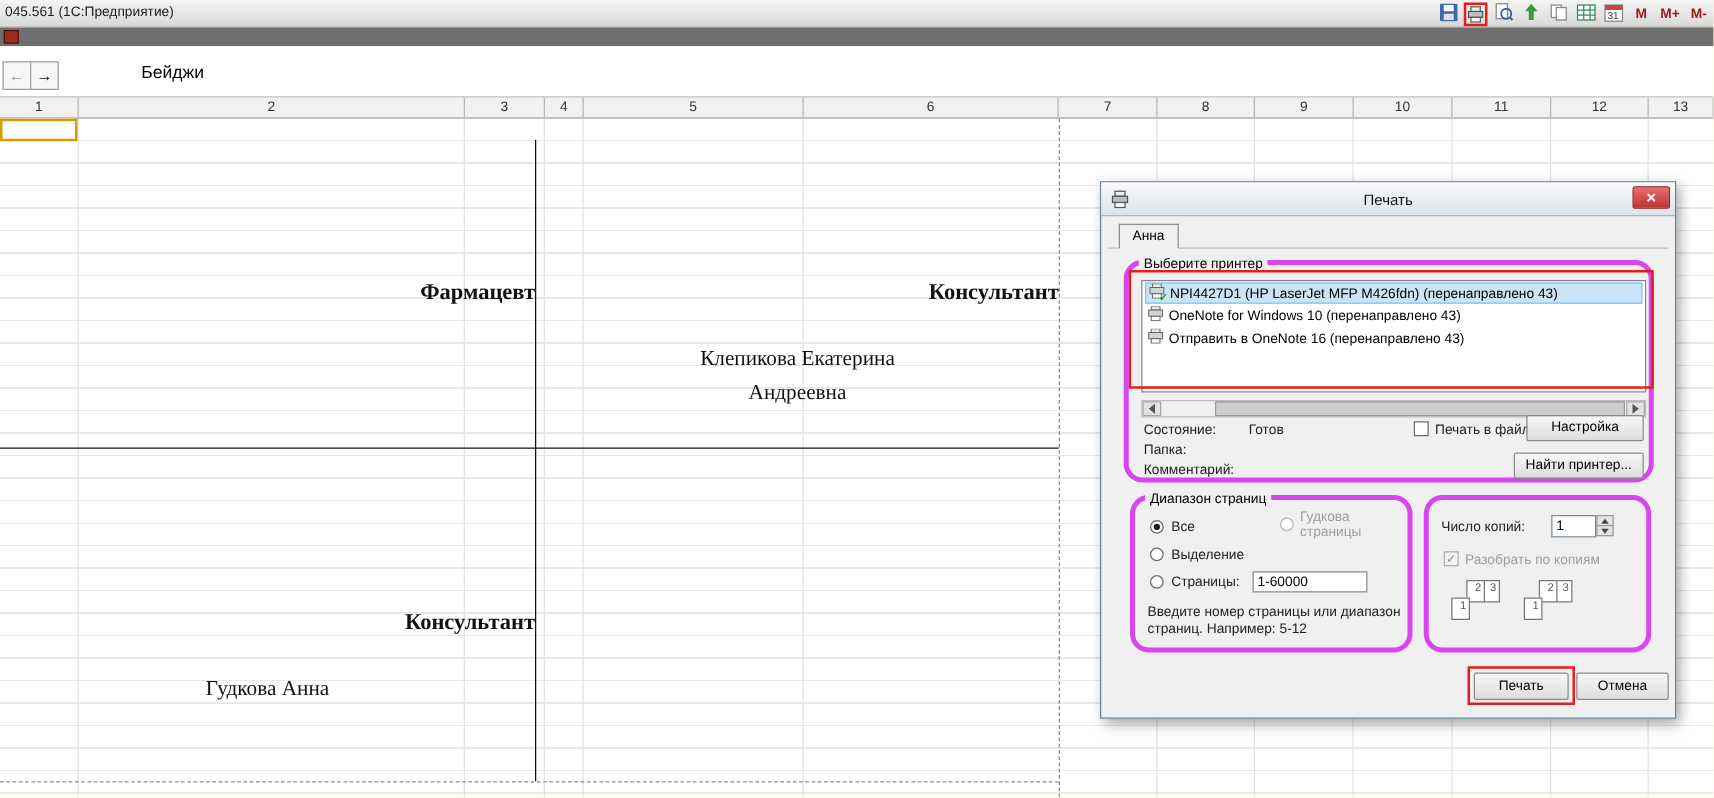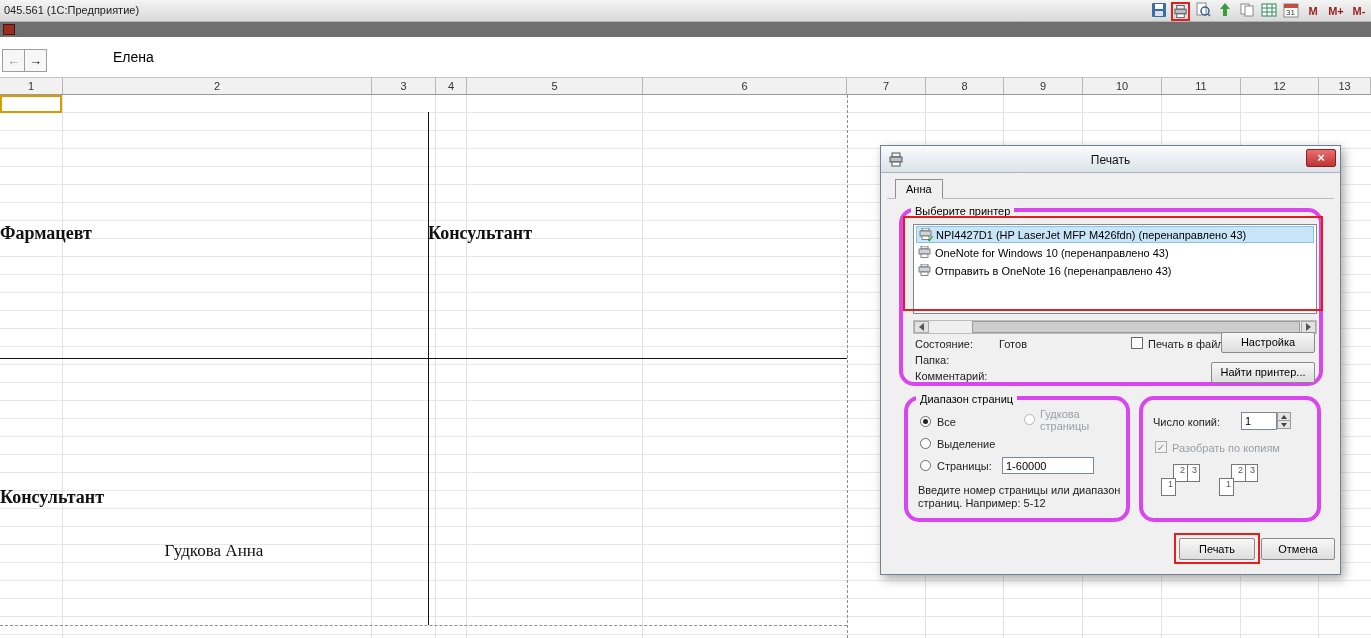--- a/index.html
+++ b/index.html
@@ -38,21 +38,21 @@
   
   .sheet { position: absolute; left: 0; top: 95px; width: 1371px; height: 543px;
     background: repeating-linear-gradient(to bottom, #ffffff 0 17px, #e8e8e8 17px 18px); }
   .vg { position: absolute; top: 0; height: 543px; width: 1px; background: #e2e2e2; }
   .bline-v { position: absolute; left: 428px; top: 17px; width: 1px; height: 513px; background: #111; }
   .bline-h { position: absolute; left: 0; top: 263px; width: 847px; height: 1px; background: #111; }
   .dash-v { position: absolute; left: 847px; top: 0; height: 543px; border-left: 1px dashed #8d8d8d; }
   .dash-h { position: absolute; left: 0; top: 530px; width: 847px; border-top: 1px dashed #8d8d8d; }
   .selcell { position: absolute; left: 0; top: 0; width: 62px; height: 18px;
     background: #fff; border: 2px solid #d89c00; }
-  .badge-t { position: absolute; text-align: left; font-family: "Liberation Serif", serif;
+  .badge-t { position: absolute; text-align: right; font-family: "Liberation Serif", serif;
     font-size: 18px; font-weight: bold; color: #111; }
   .badge-n { position: absolute; text-align: center; font-family: "Liberation Serif", serif;
     font-size: 17px; color: #111; line-height: 27px; }
 
   
   .dialog { position: absolute; left: 880px; top: 145px; width: 461px; height: 430px;
     background: #f0f0f0; border: 1px solid #6d8294; box-shadow: 3px 4px 10px rgba(0,0,0,.35); font-size: 11px; }
   .dlg-title { position: absolute; left: 0; top: 0; width: 100%; height: 27px;
     background: linear-gradient(#fafbfc, #dbe2e9); border-bottom: 1px solid #aab5c0; }
   .dlg-title .ttext { position: absolute; left: 0; right: 0; top: 7px; text-align: center; font-size: 12px; color: #111; }
@@ -172,21 +172,21 @@
     </div>
   </div>
 
   <div class="darkbar">
     <span class="mini-doc"></span>
   </div>
 
   <div class="navbar">
     <span class="navbtn back">←</span>
     <span class="navbtn fwd">→</span>
-    <span class="sheettab">Елена</span>
+    <span class="sheettab">Бейджи</span>
   </div>
 
   <div class="colheads">
     <div class="ch" style="left:0;width:63px">1</div>
     <div class="ch" style="left:63px;width:309px">2</div>
     <div class="ch" style="left:372px;width:64px">3</div>
     <div class="ch" style="left:436px;width:31px">4</div>
     <div class="ch" style="left:467px;width:176px">5</div>
     <div class="ch" style="left:643px;width:204px">6</div>
     <div class="ch" style="left:847px;width:79px">7</div>
@@ -214,20 +214,21 @@
     <div class="bline-v"></div>
     <div class="bline-h"></div>
     <div class="dash-v"></div>
     <div class="dash-h"></div>
 
     <div class="selcell"></div>
 
     <div class="badge-t" style="left:0;top:128px;width:428px">Фармацевт</div>
 
     <div class="badge-t" style="left:428px;top:128px;width:419px">Консультант</div>
+    <div class="badge-n" style="left:523px;top:178px;width:230px">Клепикова Екатерина Андреевна</div>
 
     <div class="badge-t" style="left:0;top:392px;width:428px">Консультант</div>
     <div class="badge-n" style="left:0;top:442px;width:428px">Гудкова Анна</div>
   </div>
 
   <div class="dialog">
     <div class="dlg-title">
       <span class="dlg-printer-ic">
         <svg width="16" height="15" viewBox="0 0 16 15">
             <rect x="4" y="1" width="8" height="4" fill="#eee" stroke="#555"></rect>

